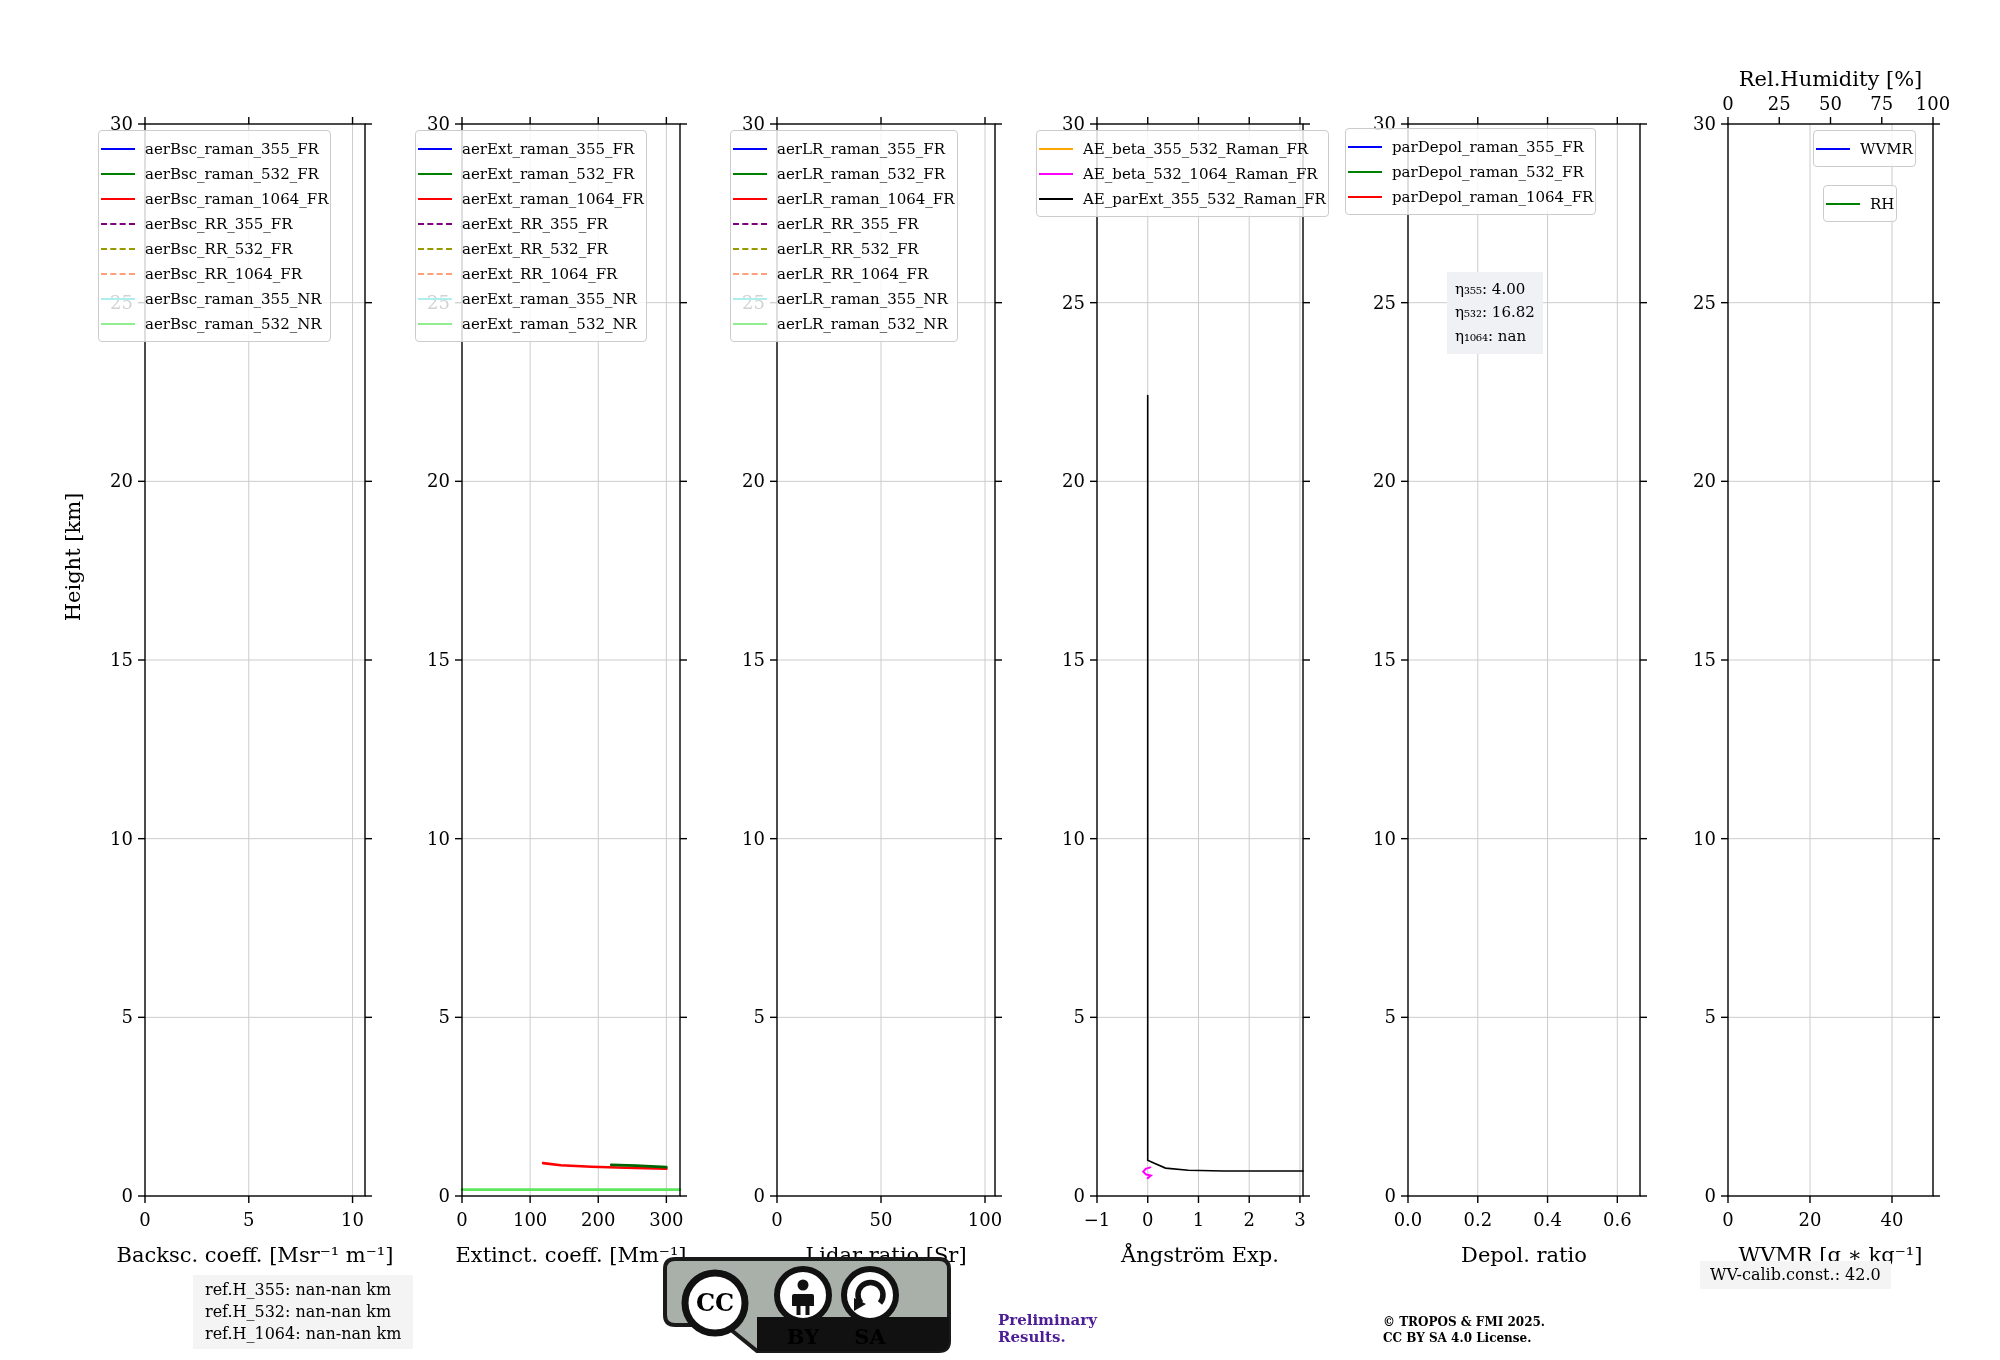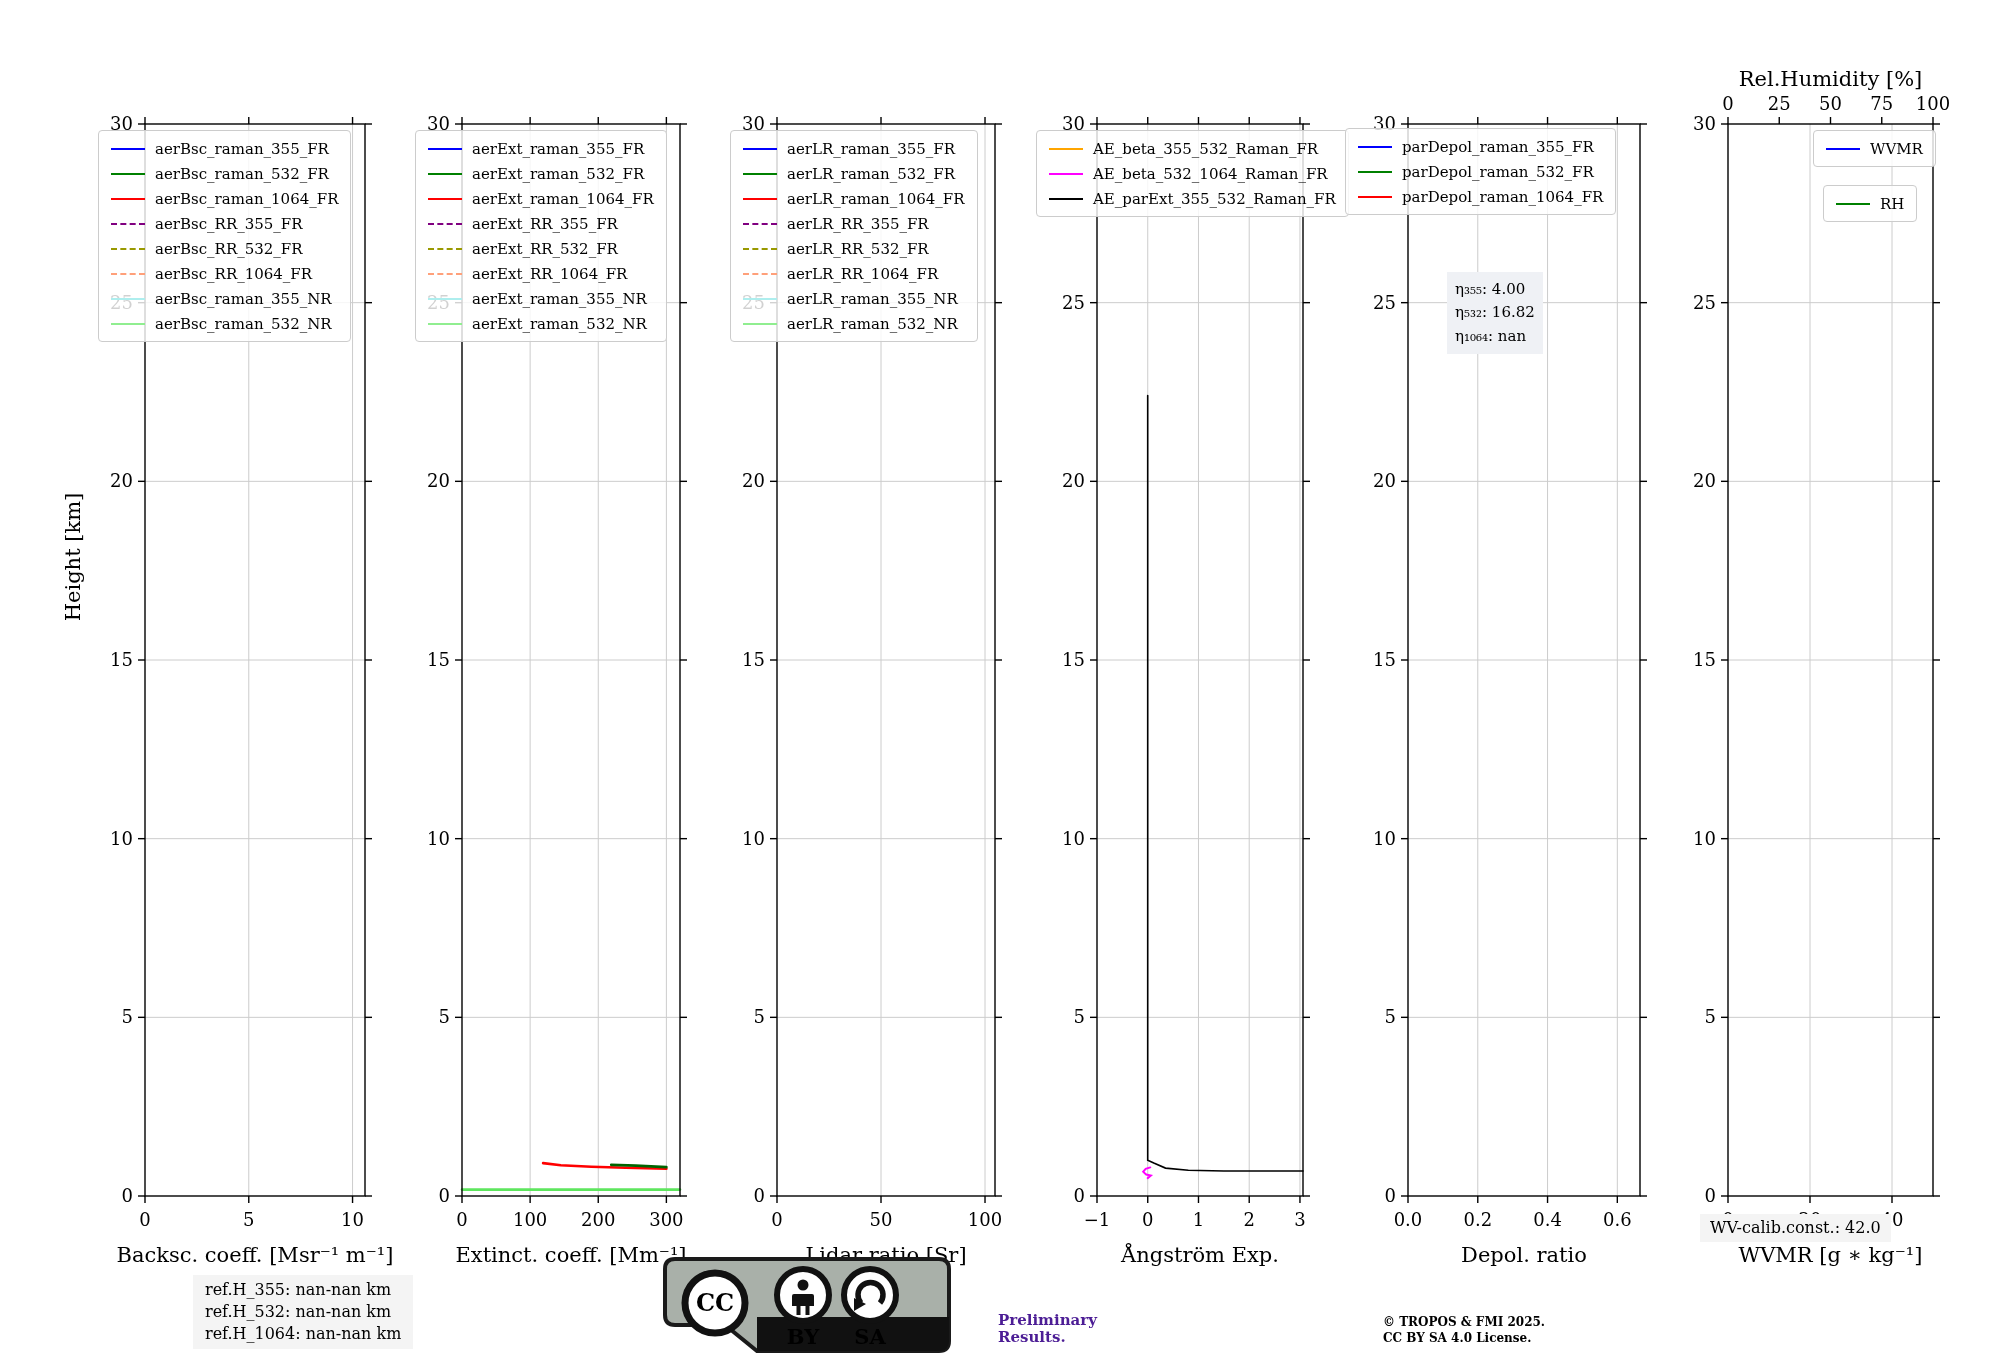--- a/index.html
+++ b/index.html
@@ -8,21 +8,21 @@
   #plot-svg{position:absolute;left:0;top:0;}
   svg text{font-family:"DejaVu Serif","Liberation Serif",serif;fill:#000;}
   .grid{stroke:#cccccc;stroke-width:1;}
   .frame{fill:none;stroke:#000;stroke-width:1.4;}
   .tick{stroke:#000;stroke-width:1.4;}
   .ticklabel{font-size:18px;}
   .axislabel{font-size:21px;}
   #page-title{position:absolute;top:16px;left:0;width:100%;text-align:center;
               font-size:21px;white-space:nowrap;}
   .legend{position:absolute;background:rgba(255,255,255,0.82);border:1px solid #cccccc;
-          border-radius:4px;padding:5px 12px;z-index:3;}
+          border-radius:4px;padding:5px 2px;z-index:3;}
   .lrow{display:flex;align-items:center;height:25px;}
   .lsample{display:inline-block;width:34px;height:0;border-top:2.4px solid #000;
            margin-right:10px;flex:none;}
   .ltext{font-size:15px;white-space:nowrap;}
   .annot{position:absolute;background:#eff1f5;padding:6px 8px;font-size:15px;
          line-height:1.55;z-index:2;white-space:nowrap;}
   .graybox{position:absolute;background:#f4f4f4;padding:4px 12px;font-size:16px;
            line-height:1.38;z-index:2;white-space:nowrap;}
   #preliminary{position:absolute;left:998px;top:1312px;color:#4c1d95;font-weight:bold;
                font-size:15px;line-height:1.15;}
@@ -486,20 +486,20 @@
   <div id="preliminary">
     <div>Preliminary</div>
     <div>Results.</div>
   </div>
 
   <div id="copyright">
     <div>© TROPOS &amp; FMI 2025.</div>
     <div>CC BY SA 4.0 License.</div>
   </div>
 
-  <div class="graybox" style="left:1700px;top:1214px;padding:3px 10px;">WV-calib.const.: 42.0</div>
+  <div class="graybox" style="left:1700px;top:1261px;padding:3px 10px;">WV-calib.const.: 42.0</div>
 
 <div class="annot" style="left: 1447px; top: 272px;">
       <div>η₃₅₅: 4.00</div>
       <div>η₅₃₂: 16.82</div>
       <div>η₁₀₆₄: nan</div>
     </div>
   </div>
 
 </body></html>

